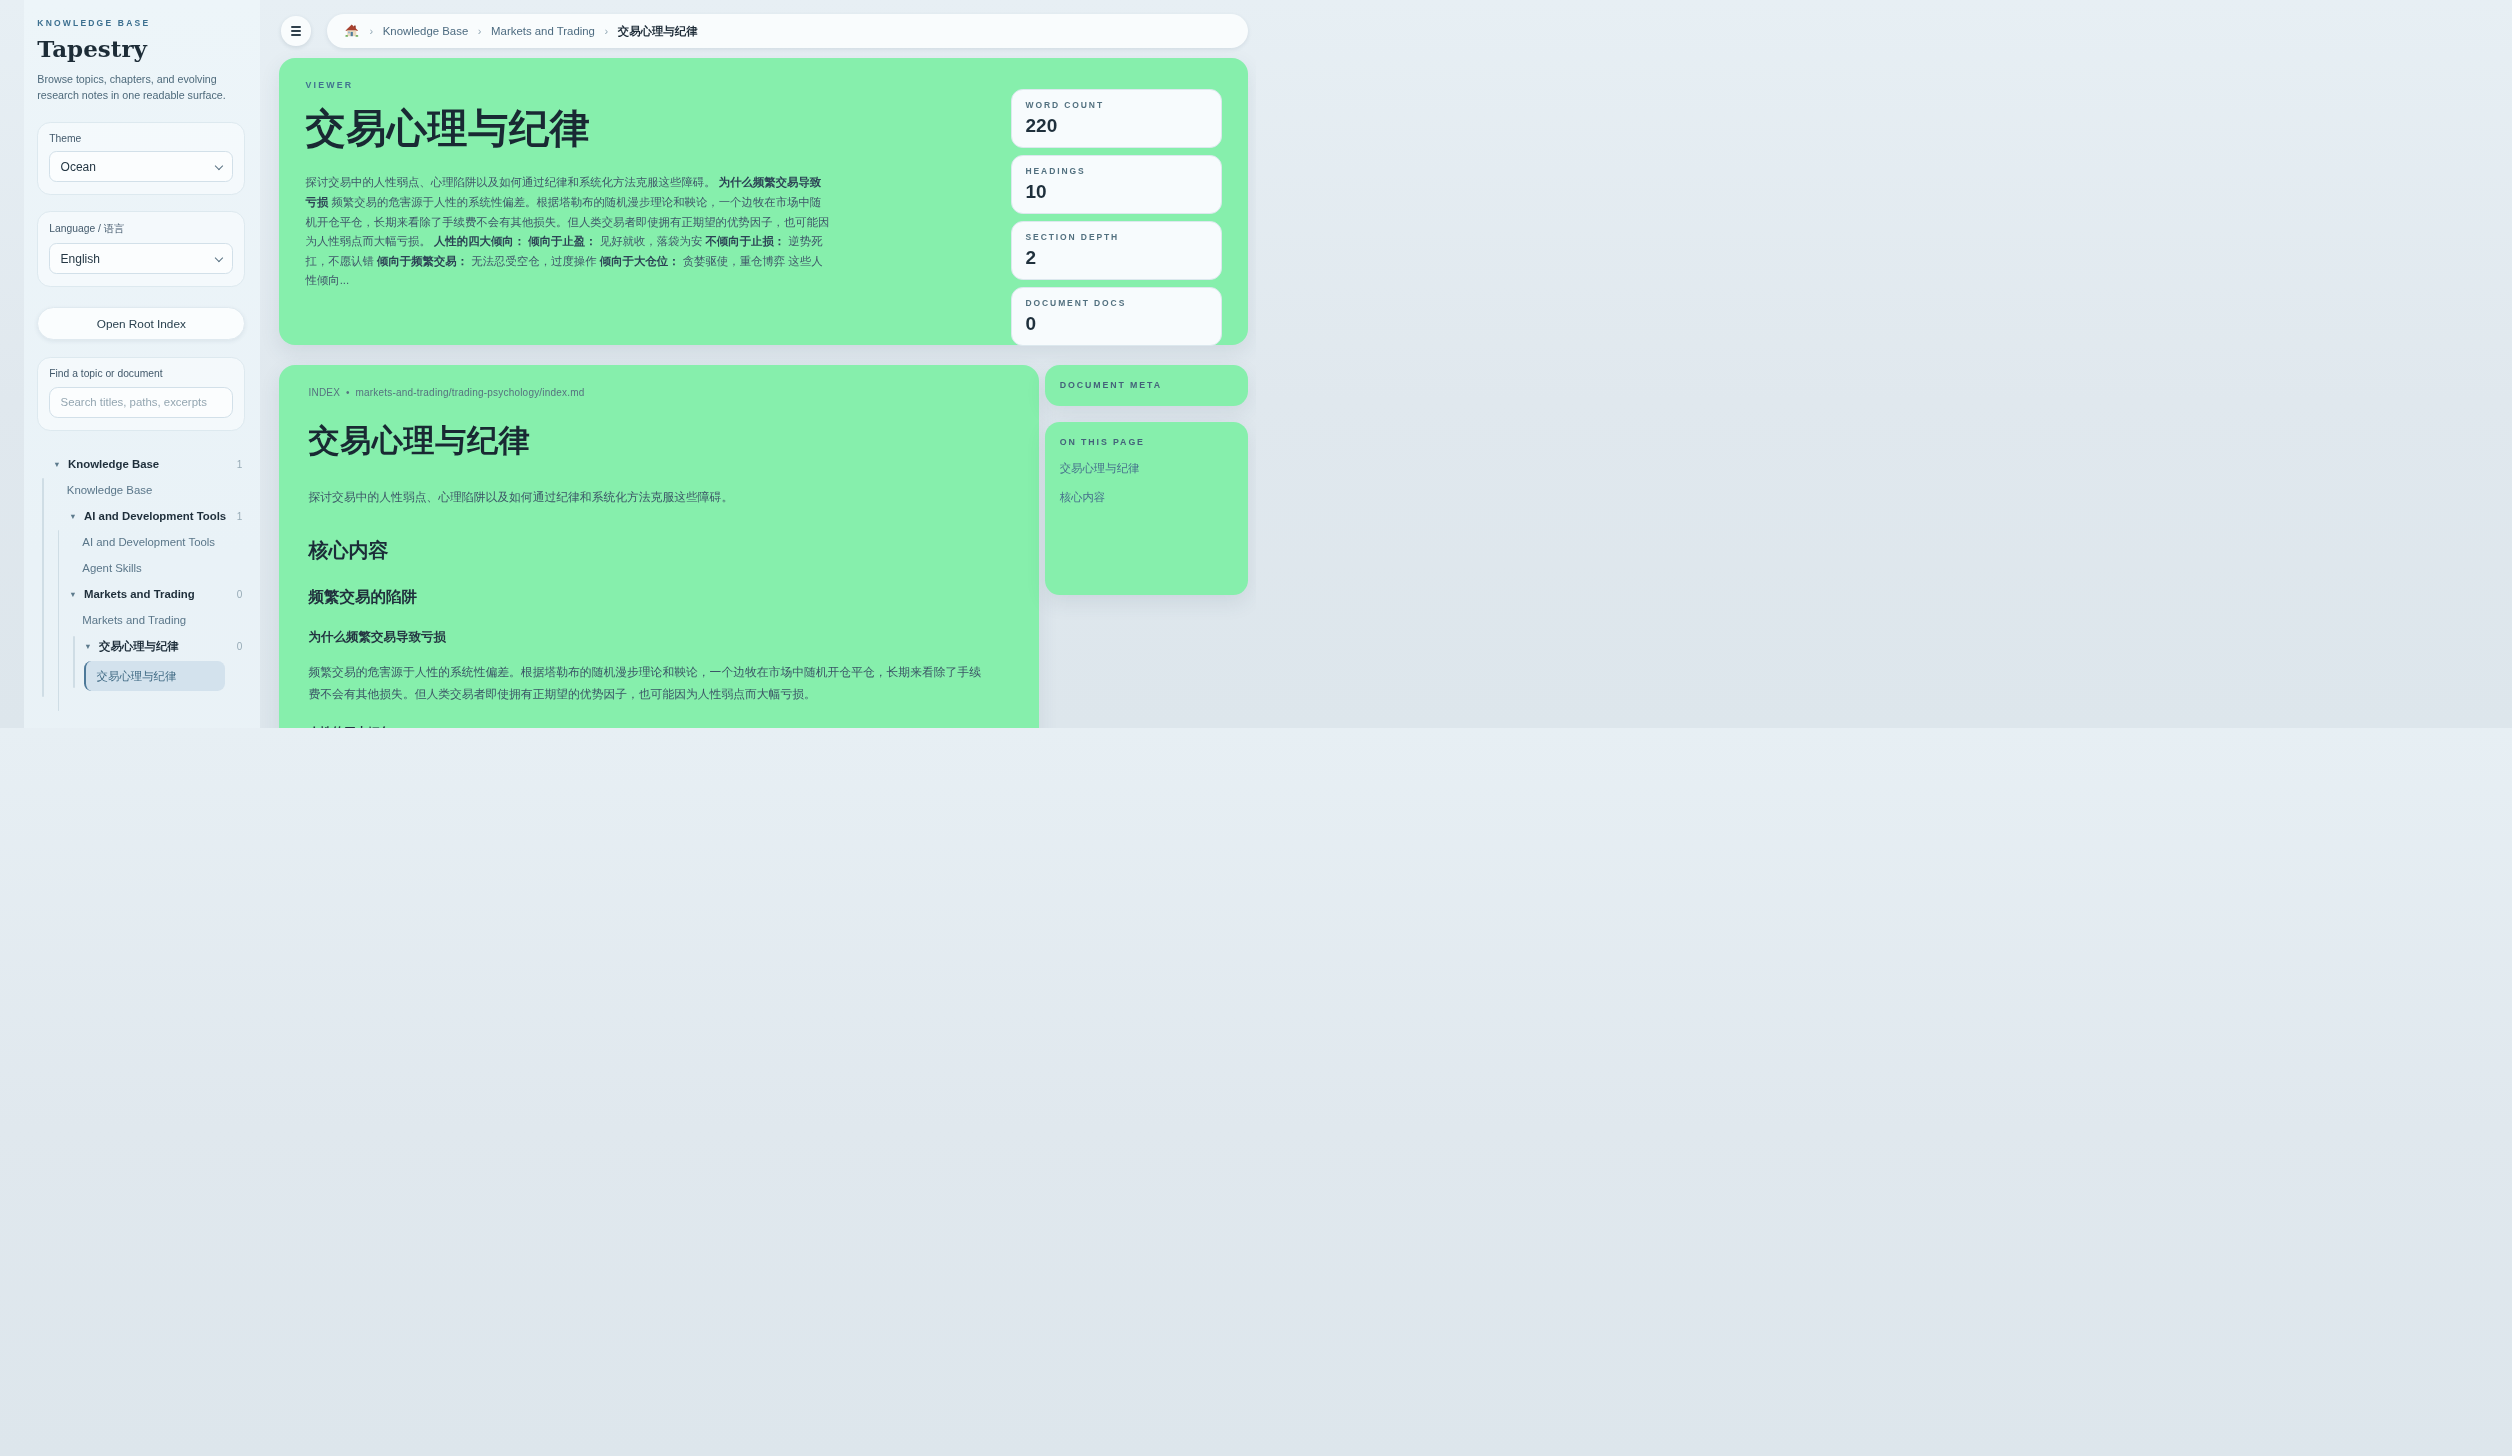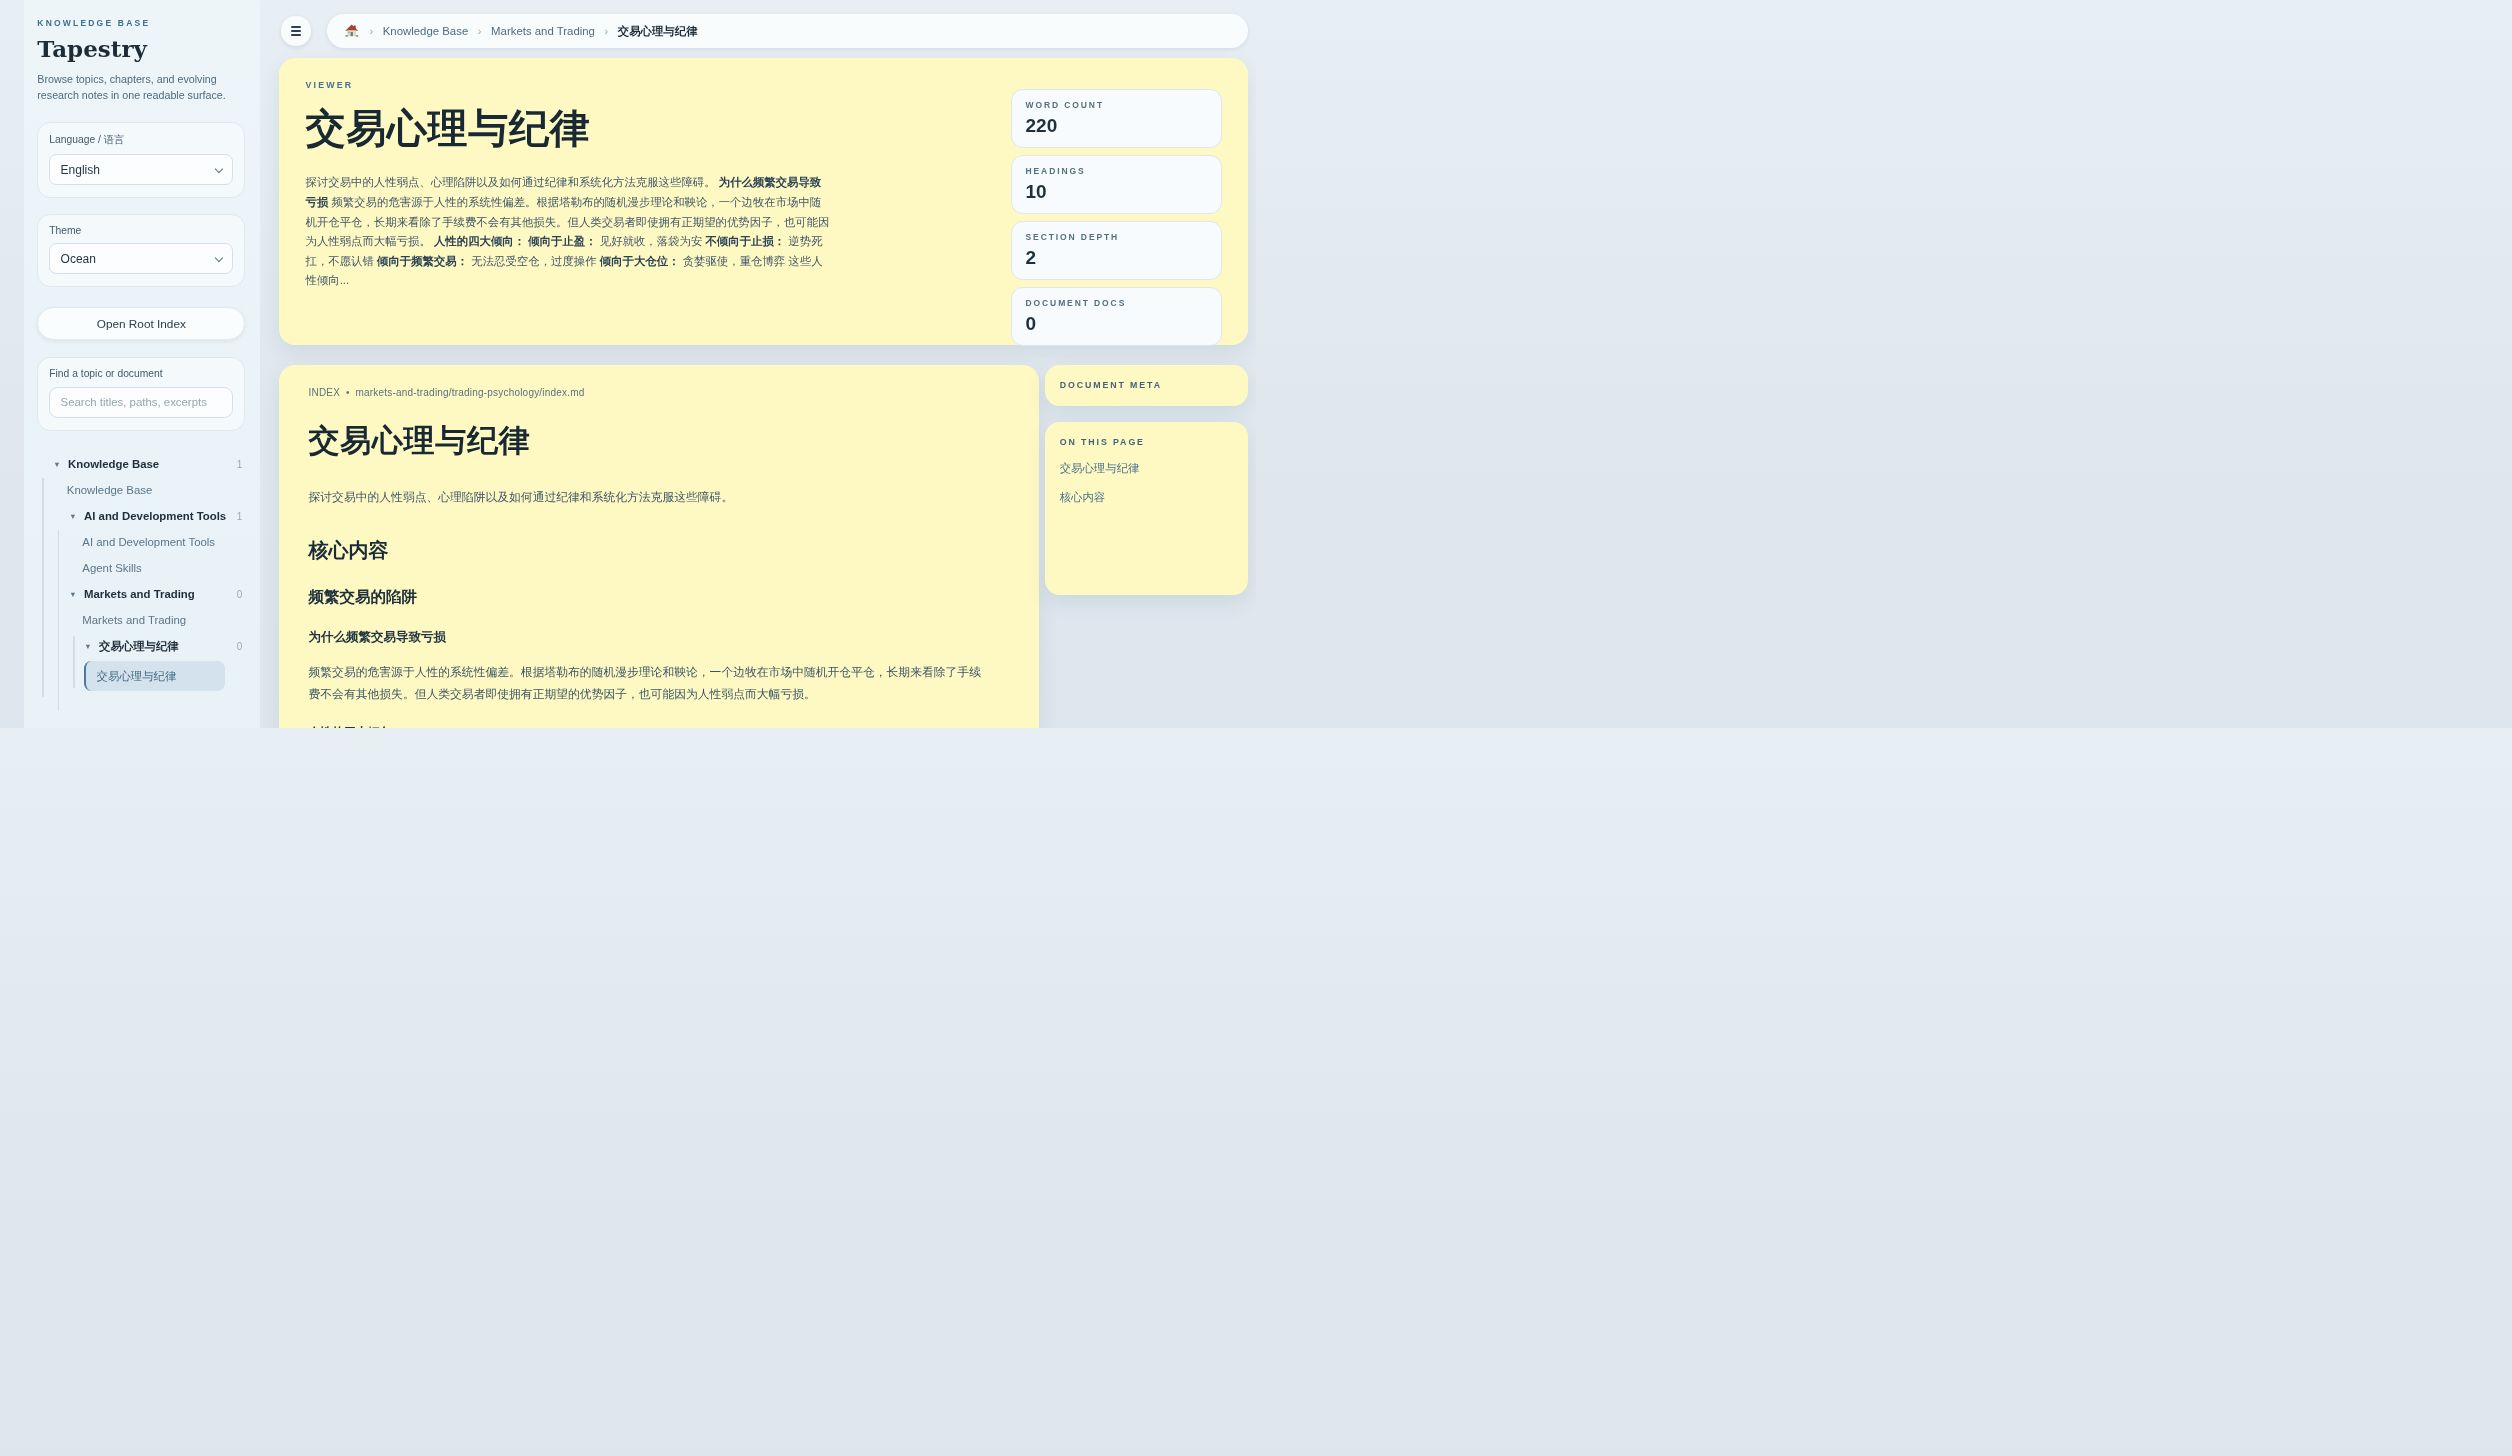--- a/index.html
+++ b/index.html
@@ -96,21 +96,21 @@
     box-shadow: 0 1.5px 4.4px rgba(40, 70, 95, 0.10);
     display: flex; align-items: center; gap: 9.6px; padding: 0 17.7px;
     font-size: 11.4px; overflow: hidden; white-space: nowrap;
   }
   .crumb-home { display: flex; align-items: center; flex: none; cursor: pointer; }
   .crumb-sep { color: #94a9b6; font-size: 11px; }
   .crumb-link { color: #4d6b80; cursor: pointer; }
   .crumb-current { color: #1f2d39; font-weight: 700; }
 
   .card {
-    background: #fef9c3; border-radius: 16px;
+    background: #86efac; border-radius: 16px;
     box-shadow: 0 7.4px 20.6px rgba(45, 75, 100, 0.10);
   }
 
   
   .viewer-card { margin-top: 10.3px; height: 287px; display: flex; gap: 25px; padding: 22px 26.5px 20.6px 26.5px; }
   .viewer-left { flex: 1; min-width: 0; }
   .eyebrow { font-size: 8.8px; font-weight: 700; letter-spacing: 2.2px; color: #41718f; }
   .viewer-title {
     font-family: "DejaVu Serif", "Liberation Serif", serif;
     font-size: 40px; font-weight: 600; color: #19limbs2933; color: #192933;
@@ -156,31 +156,31 @@
 
 <div class="app">
   <div class="corner-dark"></div>
 
   <aside class="sidebar">
     <div class="sb-eyebrow">KNOWLEDGE BASE</div>
     <div class="sb-title">Tapestry</div>
     <div class="sb-desc">Browse topics, chapters, and evolving research notes in one readable surface.</div>
 
     <div class="group-card">
+      <div class="group-label">Theme</div>
+      <div class="select-wrap">
+        <select id="theme-select"><option>Ocean</option></select>
+        <span class="sel-chevron"></span>
+      </div>
+    </div>
+
+    <div class="group-card">
       <div class="group-label">Language / 语言</div>
       <div class="select-wrap">
         <select id="language-select"><option>English</option></select>
-        <span class="sel-chevron"></span>
-      </div>
-    </div>
-
-    <div class="group-card">
-      <div class="group-label">Theme</div>
-      <div class="select-wrap">
-        <select id="theme-select"><option>Ocean</option></select>
         <span class="sel-chevron"></span>
       </div>
     </div>
 
     <button class="root-btn">Open Root Index</button>
 
     <div class="group-card">
       <div class="group-label">Find a topic or document</div>
       <input class="search-input" type="text" placeholder="Search titles, paths, excerpts" style="">
     </div>

